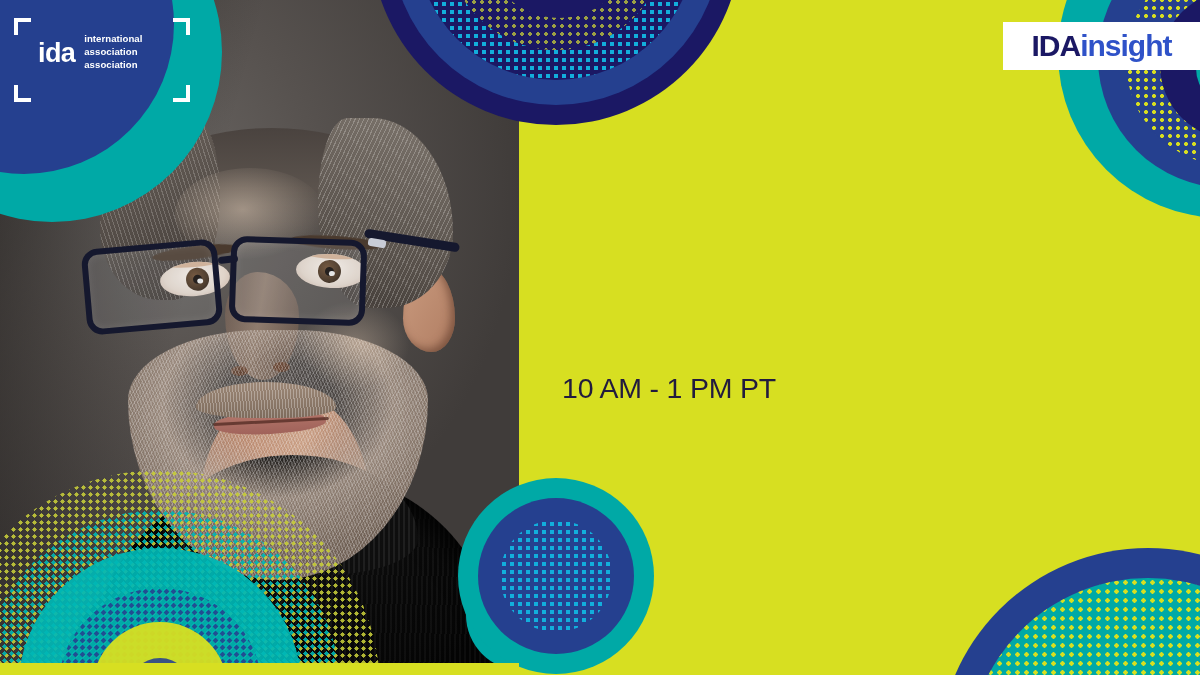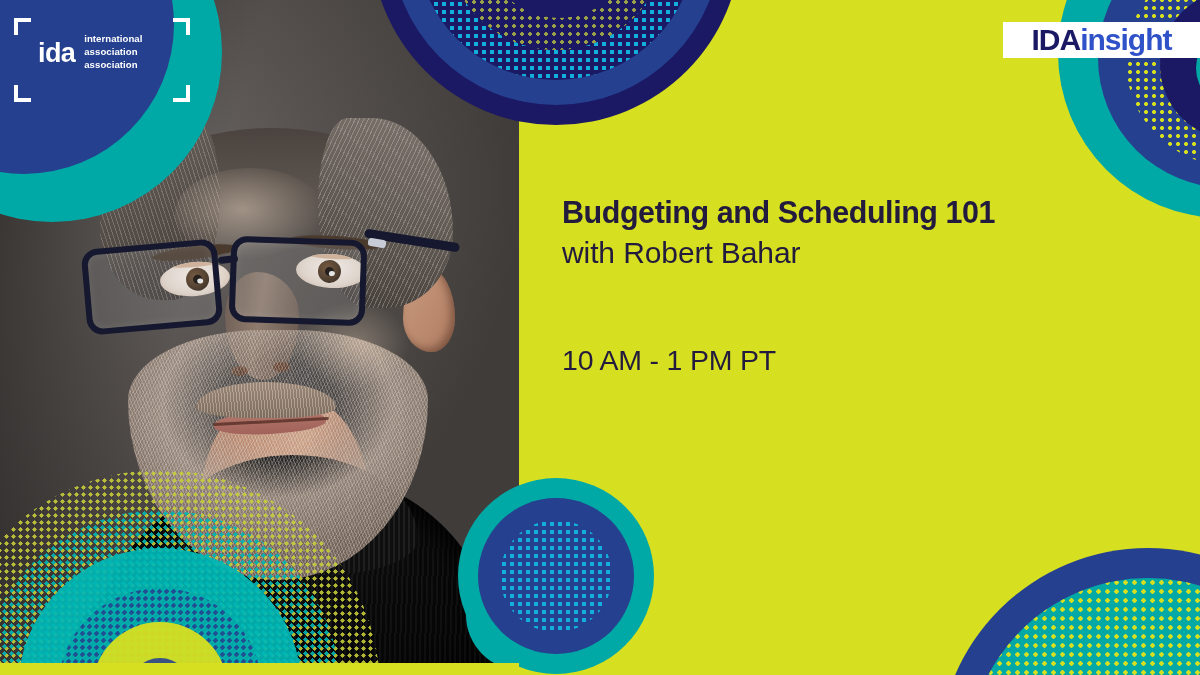--- a/index.html
+++ b/index.html
@@ -285,21 +285,21 @@
            background-image: radial-gradient(#25408F 44%, transparent 46%); background-size:7px 7px; }
   #bl-r5 { left:152px;top:152px;width:136px; height:136px; background:#D7DF21; opacity:.95; }
   #bl-r6 { left:188px;top:188px;width:64px;  height:64px;  background:#25408F; }
 
   
   #ph-teal-sliver { left:466px; top:560px; width:110px; height:110px; background:#00A9A6; }
 
   
   .insight-box {
     position:absolute; left:1003px; top:22px;
-    width:197px; height:36px;
+    width:197px; height:48px;
     background:#ffffff;
     display:flex; align-items:center; justify-content:center;
     z-index:12;
   }
   .insight-text {
     font-size:30px; font-weight:bold; letter-spacing:-1px;
     white-space:nowrap;
   }
   .insight-text .ida { color:#1B1864; }
   .insight-text .ins { color:#2F52C8; }
@@ -314,21 +314,21 @@
   .speaker {
     font-size:30px; font-weight:normal; color:#221B3E;
     letter-spacing:-.1px; line-height:1.32;
     white-space:nowrap;
   }
   .when { position:absolute; left:562px; top:338px; width:600px; z-index:11; }
   .time, .date {
     font-size:28.5px; color:#221B3E; line-height:1.6;
     white-space:nowrap; letter-spacing:-.2px;
   }
-  .time { font-weight:normal; }
+  .time { font-weight:normal;margin-top:28px; }
   .date { font-weight:bold; }
 </style>
 </head>
 <body>
 
 <div id="stage">
 
   <div class="photo-panel">
     <div class="backdrop"></div>
     <div class="backdrop-shadow"></div>
@@ -449,22 +449,18 @@
         <div>association</div>
         <div>association</div>
       </div>
     </div>
   </div>
 
   <div class="insight-box">
     <div class="insight-text"><span class="ida">IDA</span><span class="ins">insight</span></div>
   </div>
 
-  <div class="copy">
-    <div class="title">Budgeting and Scheduling 101</div>
-    <div class="speaker">with Robert Bahar</div>
-  </div>
 
   <div class="when">
     <div class="time">10 AM - 1 PM PT</div>
   </div>
 
 </div>
 
 </body></html>

